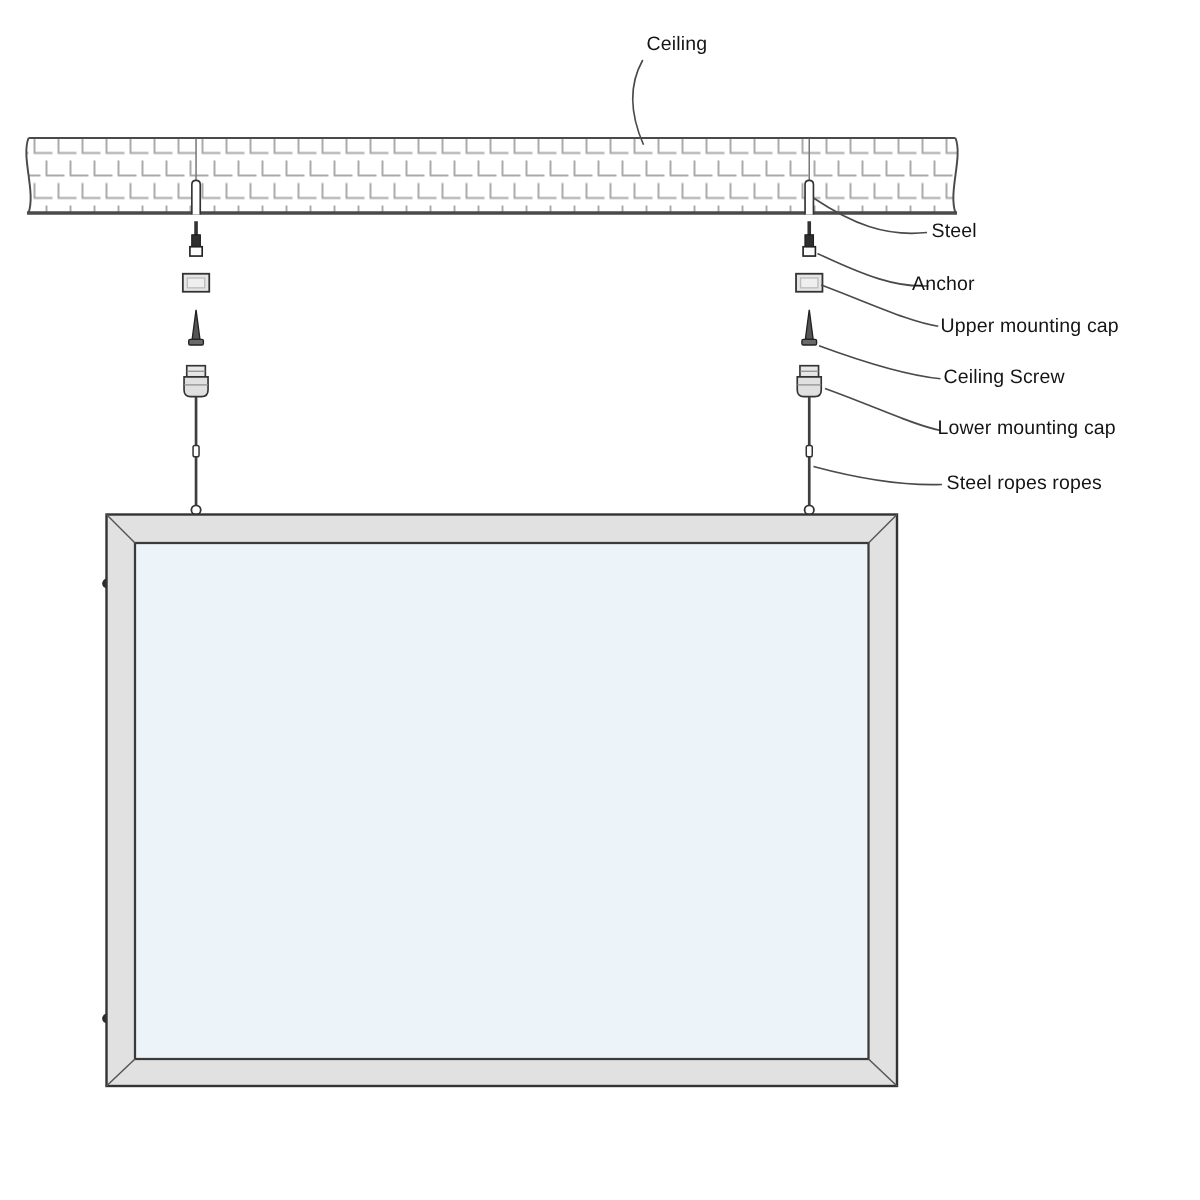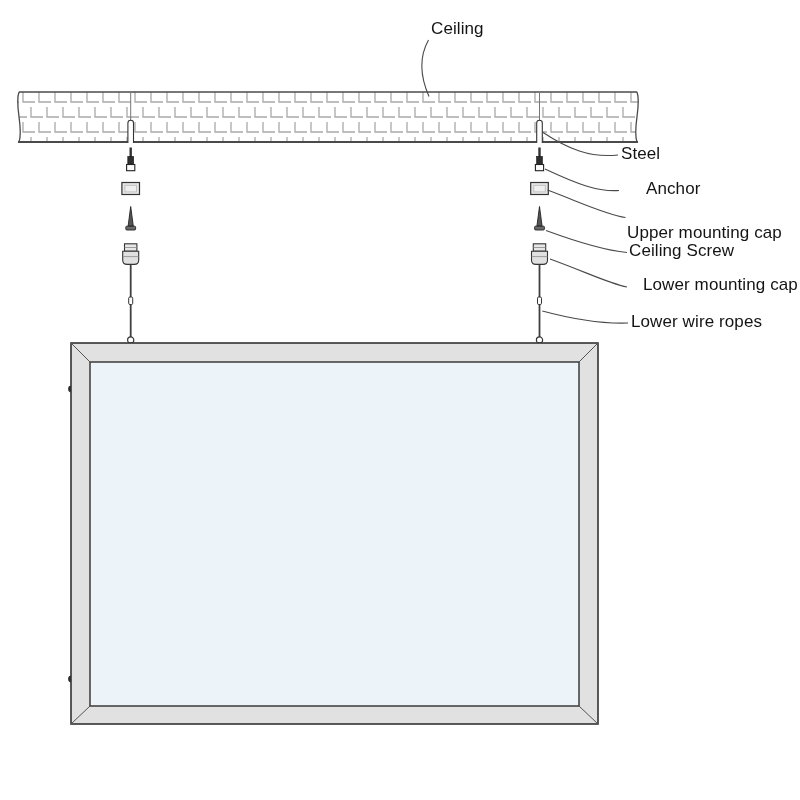--- a/index.html
+++ b/index.html
@@ -1,19 +1,19 @@
 <!DOCTYPE html>
 <html style="--background: #ffffff; --text: #141414; --outline: #4a4a4a; --leader: #4a4a4a; --hatch: #a9a9a9; --frame-fill: #e1e1e1; --panel-fill: #ecf4fa; --metal-fill: #e6e6e6; --dark-metal: #333333;"><head>
 <meta charset="utf-8">
 <style>
   html,body{margin:0;padding:0;background:#fff;}
   .stage{position:relative;width:800px;height:800px;background:var(--background,#fff);
          font-family:"Liberation Sans",sans-serif;overflow:hidden;}
   .stage svg{position:absolute;left:0;top:0;}
-  .lbl{position:absolute;font-size:17px;line-height:17px;white-space:nowrap;
+  .lbl{position:absolute;font-size:13px;line-height:17px;white-space:nowrap;
        color:var(--text,#141414);letter-spacing:0.1px;}
 </style>
 </head>
 <body>
 
 <div class="stage">
 
   <svg width="800" height="800" viewBox="0 0 800 800">
     <defs>
       <pattern id="hatch" patternUnits="userSpaceOnUse" x="5" y="89" width="16" height="30">
@@ -83,18 +83,18 @@
       <path d="M545,169 C577,184 598,192 619,190.5"></path>
       <path d="M547.5,190 C582,203 606,214.5 625.5,217.5"></path>
       <path d="M546,230.5 C580,243 606,250.5 627,252.5"></path>
       <path d="M550,259 C586,272 609,283.5 627,287"></path>
       <path d="M542.3,311 C574,319.5 601,324 628,323"></path>
     </g>
   </svg>
 
   <span class="lbl" style="left:431px;top:20px">Ceiling</span>
   <span class="lbl" style="left:621px;top:145px">Steel</span>
-  <span class="lbl" style="left:646px;top:180px">Anchor</span>
-  <span class="lbl" style="left:627px;top:224px">Upper mounting cap</span>
+  <span class="lbl" style="left:608px;top:180px">Anchor</span>
+  <span class="lbl" style="left:627px;top:208px">Upper mounting cap</span>
   <span class="lbl" style="left:629px;top:242px">Ceiling Screw</span>
-  <span class="lbl" style="left:643px;top:276px">Lower mounting cap</span>
-  <span class="lbl" style="left:631px;top:313px">Lower wire ropes</span>
+  <span class="lbl" style="left:625px;top:276px">Lower mounting cap</span>
+  <span class="lbl" style="left:631px;top:313px">Steel ropes ropes</span>
 </div>
 
 </body></html>

